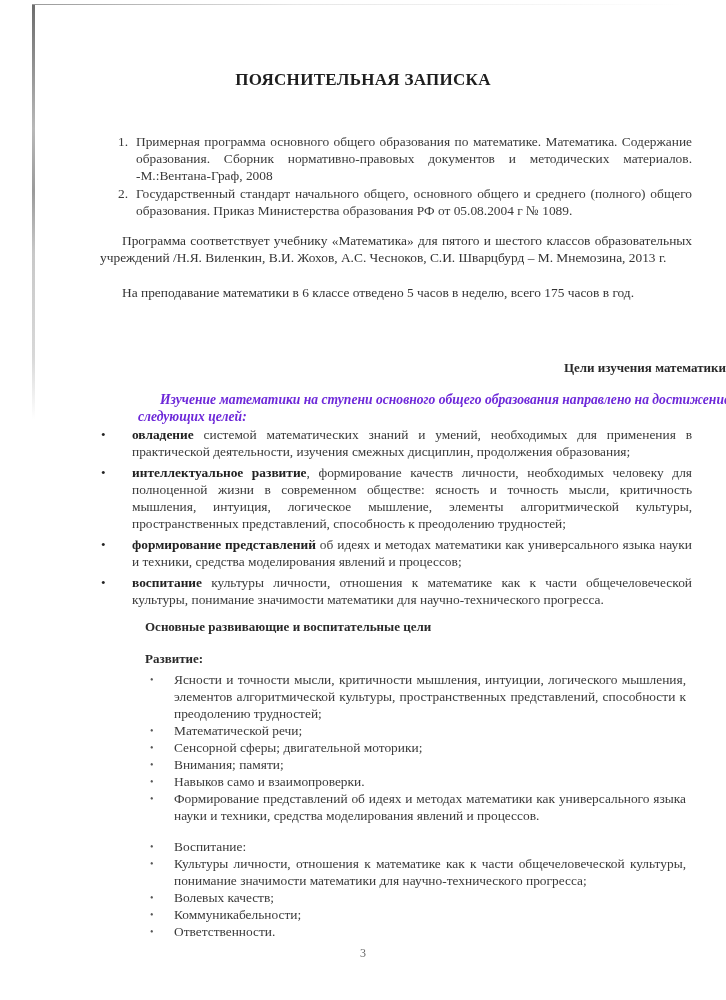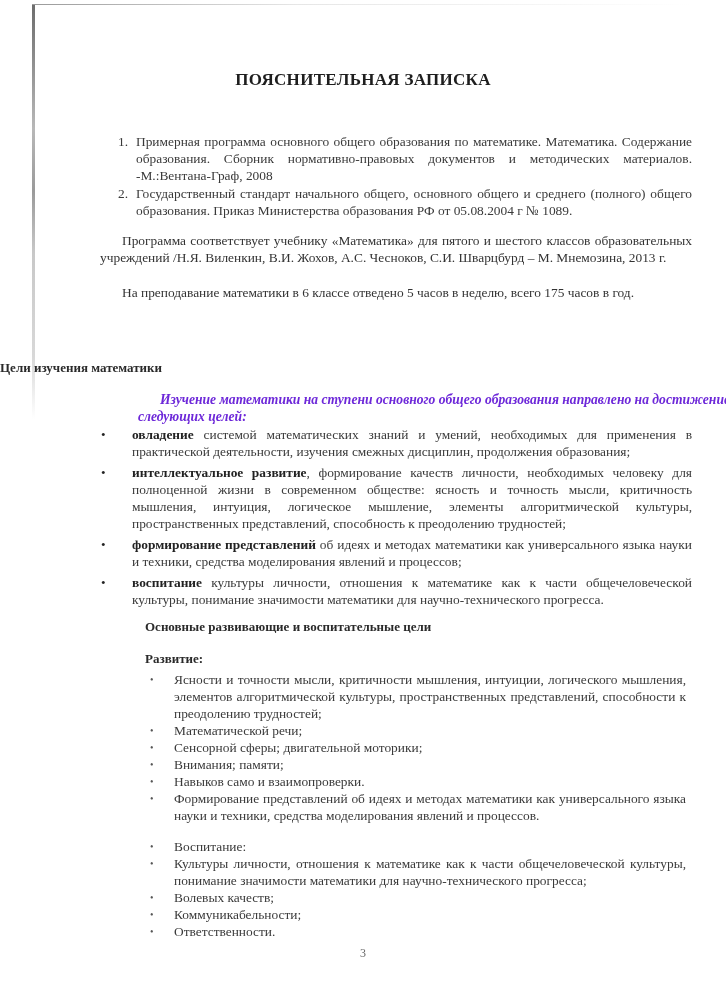--- a/index.html
+++ b/index.html
@@ -77,21 +77,21 @@
   .num-list .num {
     position: absolute;
     left: 14px;
     top: 0;
   }
   .subtitle {
     position: absolute;
     top: 360px;
     left: 0;
     width: 726px;
-    text-align: left;
+    text-align: right;
     font-size: 13px;
     font-weight: bold;
     color: #2a2a2a;
   }
   .intro-goals {
     position: absolute;
     top: 391px;
     left: 100px;
     width: 592px;
     font-size: 13.6px;

